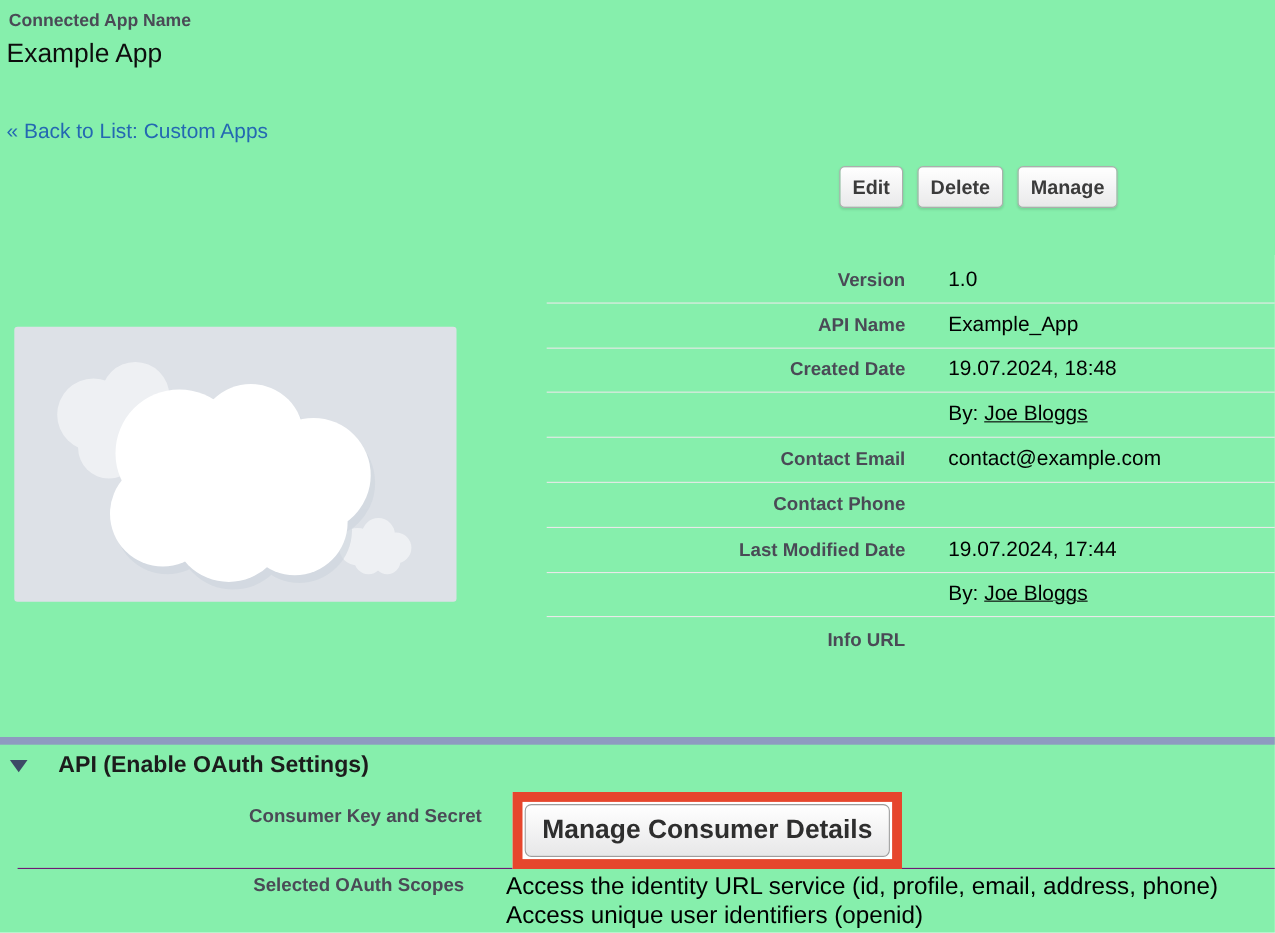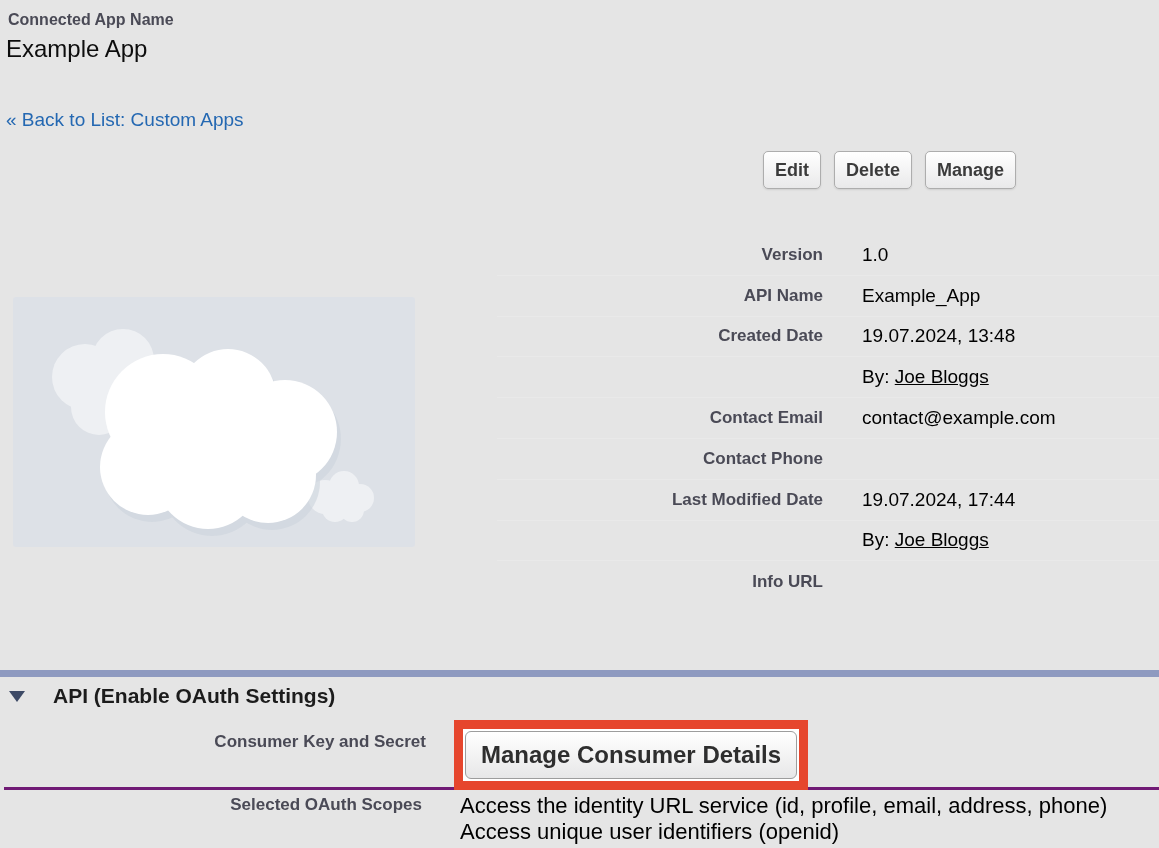--- a/index.html
+++ b/index.html
@@ -1,16 +1,16 @@
 <!DOCTYPE html>
 <html><head>
 <meta charset="utf-8">
 <style>
   html,body{margin:0;padding:0;background:#fff;}
-  .page{position:relative;width:1159px;height:848px;background:#e5e5e5;overflow:hidden;
+  .page{position:relative;width:1159px;height:848px;background:#86efac;overflow:hidden;
         font-family:"Liberation Sans",sans-serif;}
 
   
   .record-type{position:absolute;left:8px;top:11px;font-size:16px;font-weight:bold;color:#4a4a56;}
   .page-title{position:absolute;left:6px;top:36px;font-size:24px;font-weight:400;color:#0d0d0d;line-height:1.1;}
   .back-link{position:absolute;left:6px;top:109px;font-size:19px;color:#2468b2;text-decoration:none;cursor:pointer;}
 
   
   .button-row{position:absolute;left:763px;top:151px;display:flex;gap:13px;}
   .sf-btn{display:inline-flex;align-items:center;justify-content:center;height:38px;padding:0 11px;
@@ -29,22 +29,22 @@
   .dvalue{padding-left:39px;font-size:19px;color:#000;white-space:nowrap;}
   .plink{color:#000;text-decoration:underline;cursor:pointer;}
 
   
   .section-bar{position:absolute;left:0;top:670px;width:100%;height:7px;background:#8e9ac0;}
   .section-header{position:absolute;left:9px;top:684px;display:flex;align-items:center;gap:28px;}
   .tri-down{width:0;height:0;border-left:8px solid transparent;border-right:8px solid transparent;
             border-top:11px solid #3d4a66;cursor:pointer;}
   .section-title{font-weight:bold;font-size:21px;color:#1c1c1c;}
 
-  .row-consumer{position:absolute;left:4px;top:712px;right:0;height:78px;display:grid;
-                grid-template-columns:422px 1fr;box-sizing:border-box;border-bottom:3px solid #701a75;}
+  .row-consumer{position:absolute;left:16px;top:712px;right:0;height:78px;display:grid;
+                grid-template-columns:422px 1fr;box-sizing:border-box;border-bottom:1px solid #701a75;}
   .row-consumer .slabel{padding-top:20px;}
   .slabel{text-align:right;font-weight:bold;font-size:17px;color:#4a4a56;}
   .highlight-box{align-self:start;justify-self:start;margin:8px 0 0 28px;border:9px solid #e6462d;
                  padding:2px;line-height:0;background:#fff;}
   .manage-btn{display:inline-flex;align-items:center;justify-content:center;height:48px;padding:0 15px;
               border:1px solid #9d9d9d;border-radius:6px;background:linear-gradient(#ffffff,#e7e7e8);
               font-family:"Liberation Sans",sans-serif;font-weight:bold;font-size:24px;color:#2e2e2e;
               line-height:1;cursor:pointer;}
 
   .row-scopes{position:absolute;left:0;top:790px;right:0;display:grid;grid-template-columns:422px 1fr;}
@@ -110,21 +110,21 @@
     <div class="drow">
       <div class="dlabel">Version</div>
       <div class="dvalue">1.0</div>
     </div>
     <div class="drow">
       <div class="dlabel">API Name</div>
       <div class="dvalue">Example_App</div>
     </div>
     <div class="drow">
       <div class="dlabel">Created Date</div>
-      <div class="dvalue">19.07.2024, 13:48</div>
+      <div class="dvalue">19.07.2024, 18:48</div>
     </div>
     <div class="drow">
       <div class="dlabel"></div>
       <div class="dvalue"><span>By: </span><a class="plink">Joe Bloggs</a></div>
     </div>
     <div class="drow">
       <div class="dlabel">Contact Email</div>
       <div class="dvalue">contact@example.com</div>
     </div>
     <div class="drow">

